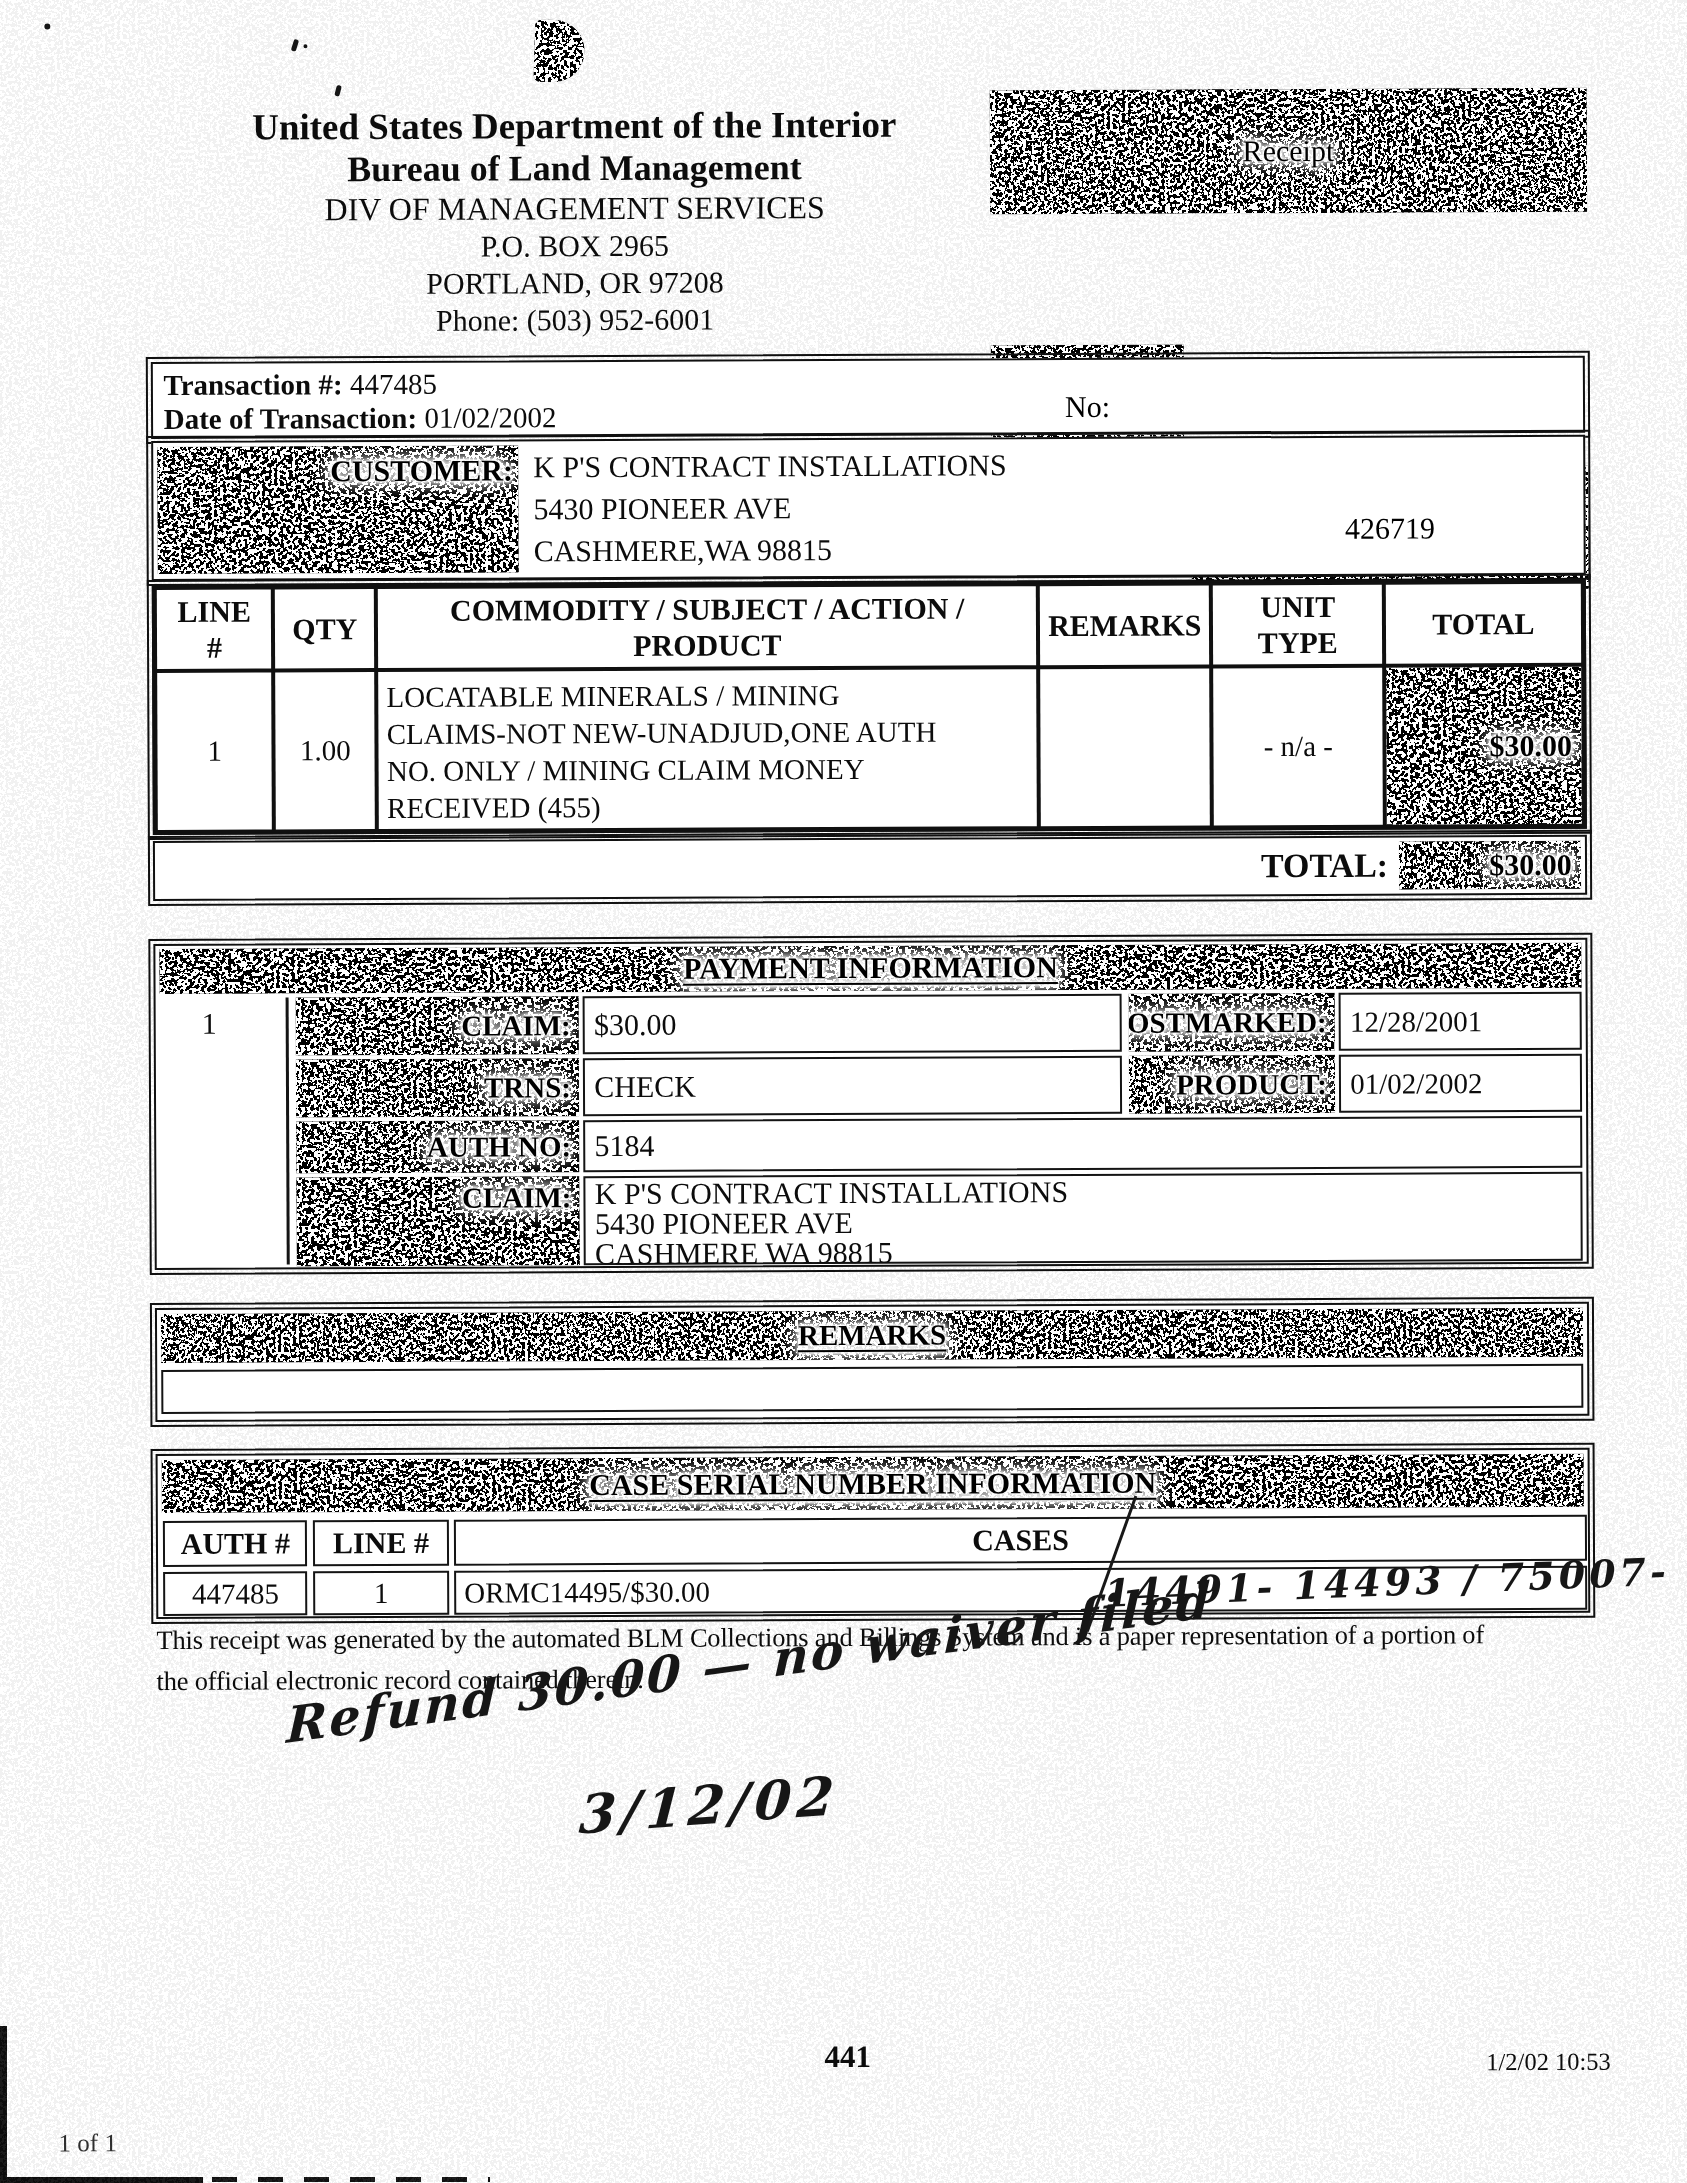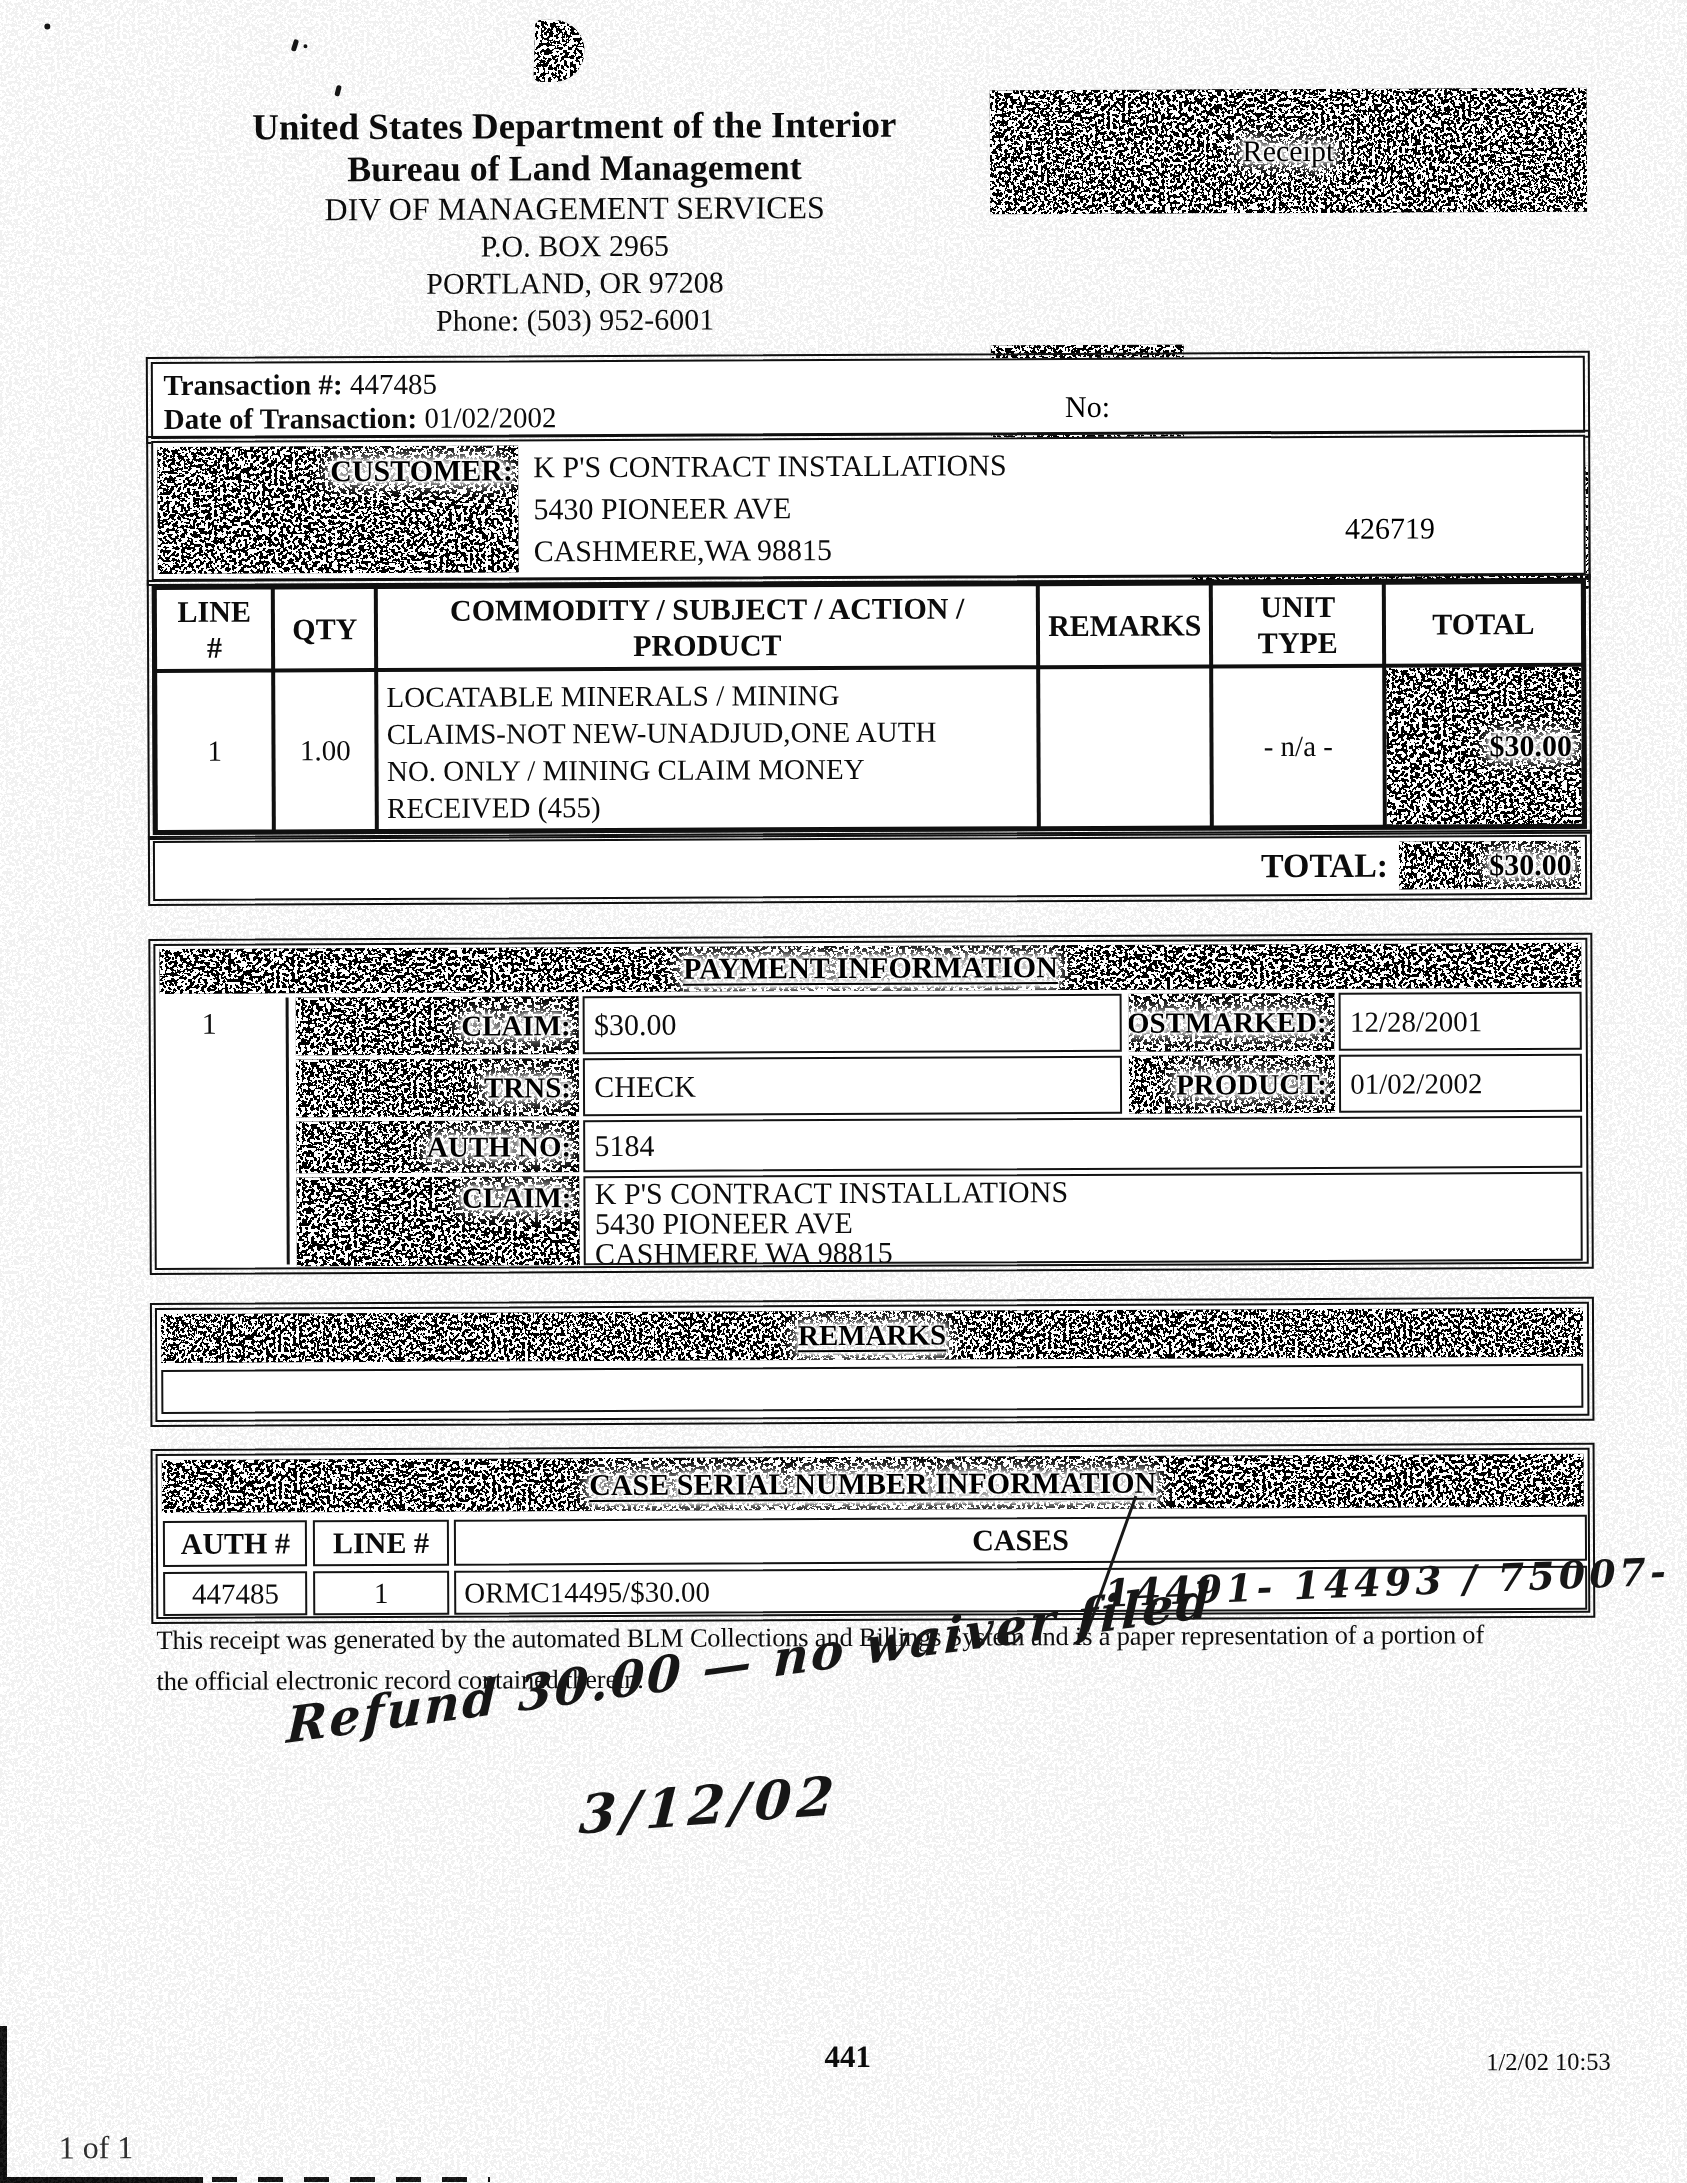--- a/index.html
+++ b/index.html
@@ -62,21 +62,21 @@
   .hand{font-family:"DejaVu Serif",serif;font-style:italic;color:#161616;}
   .hw-cases{position:absolute;left:648px;top:-12px;font-size:38px;letter-spacing:4px;transform:rotate(-2deg);white-space:nowrap;font-weight:bold;}
   .hw-note{position:absolute;left:284px;top:1694px;font-size:49px;letter-spacing:2.6px;font-weight:bold;
            transform:rotate(-7.5deg) skewX(-10deg);transform-origin:left center;white-space:nowrap;}
   .hw-date{position:absolute;left:576px;top:1773px;font-size:53px;letter-spacing:5.3px;font-weight:bold;
            transform:rotate(-4deg) skewX(-8deg);}
   .slash{position:absolute;left:1108px;top:1493px;width:3.3px;height:144px;background:#181818;transform:rotate(20deg);z-index:5;}
   
   .disc{position:absolute;left:154px;font-size:26.5px;letter-spacing:-0.2px;white-space:nowrap;}
   .pageno{position:absolute;left:0;top:2039px;width:1687px;text-align:center;font-weight:bold;font-size:31px;}
-  .pcount{position:absolute;left:54px;top:2126px;font-size:32px;opacity:.85;text-align:right;}
+  .pcount{position:absolute;left:54px;top:2126px;font-size:25px;opacity:.85;text-align:right;}
   .pdt{position:absolute;left:1482px;top:2051px;font-size:24.5px;}
   
   .smudge{position:absolute;left:539px;top:18.5px;width:50px;height:62px;border-radius:6.6px 32px 32px 6.6px;
           overflow:hidden;transform:rotate(2deg);position:absolute;}
   .speck{position:absolute;background:#151515;border-radius:50%;}
   .edgebar{position:absolute;background:#0d0d0d;}
   .dashbar{position:absolute;height:5.3px;background:repeating-linear-gradient(90deg,#111 0 25px,transparent 25px 46px);}
   .pagegrain{position:absolute;inset:0;opacity:.05;pointer-events:none;z-index:1;box-shadow:none;background:transparent;}
   .z2{z-index:2;}
 </style>

